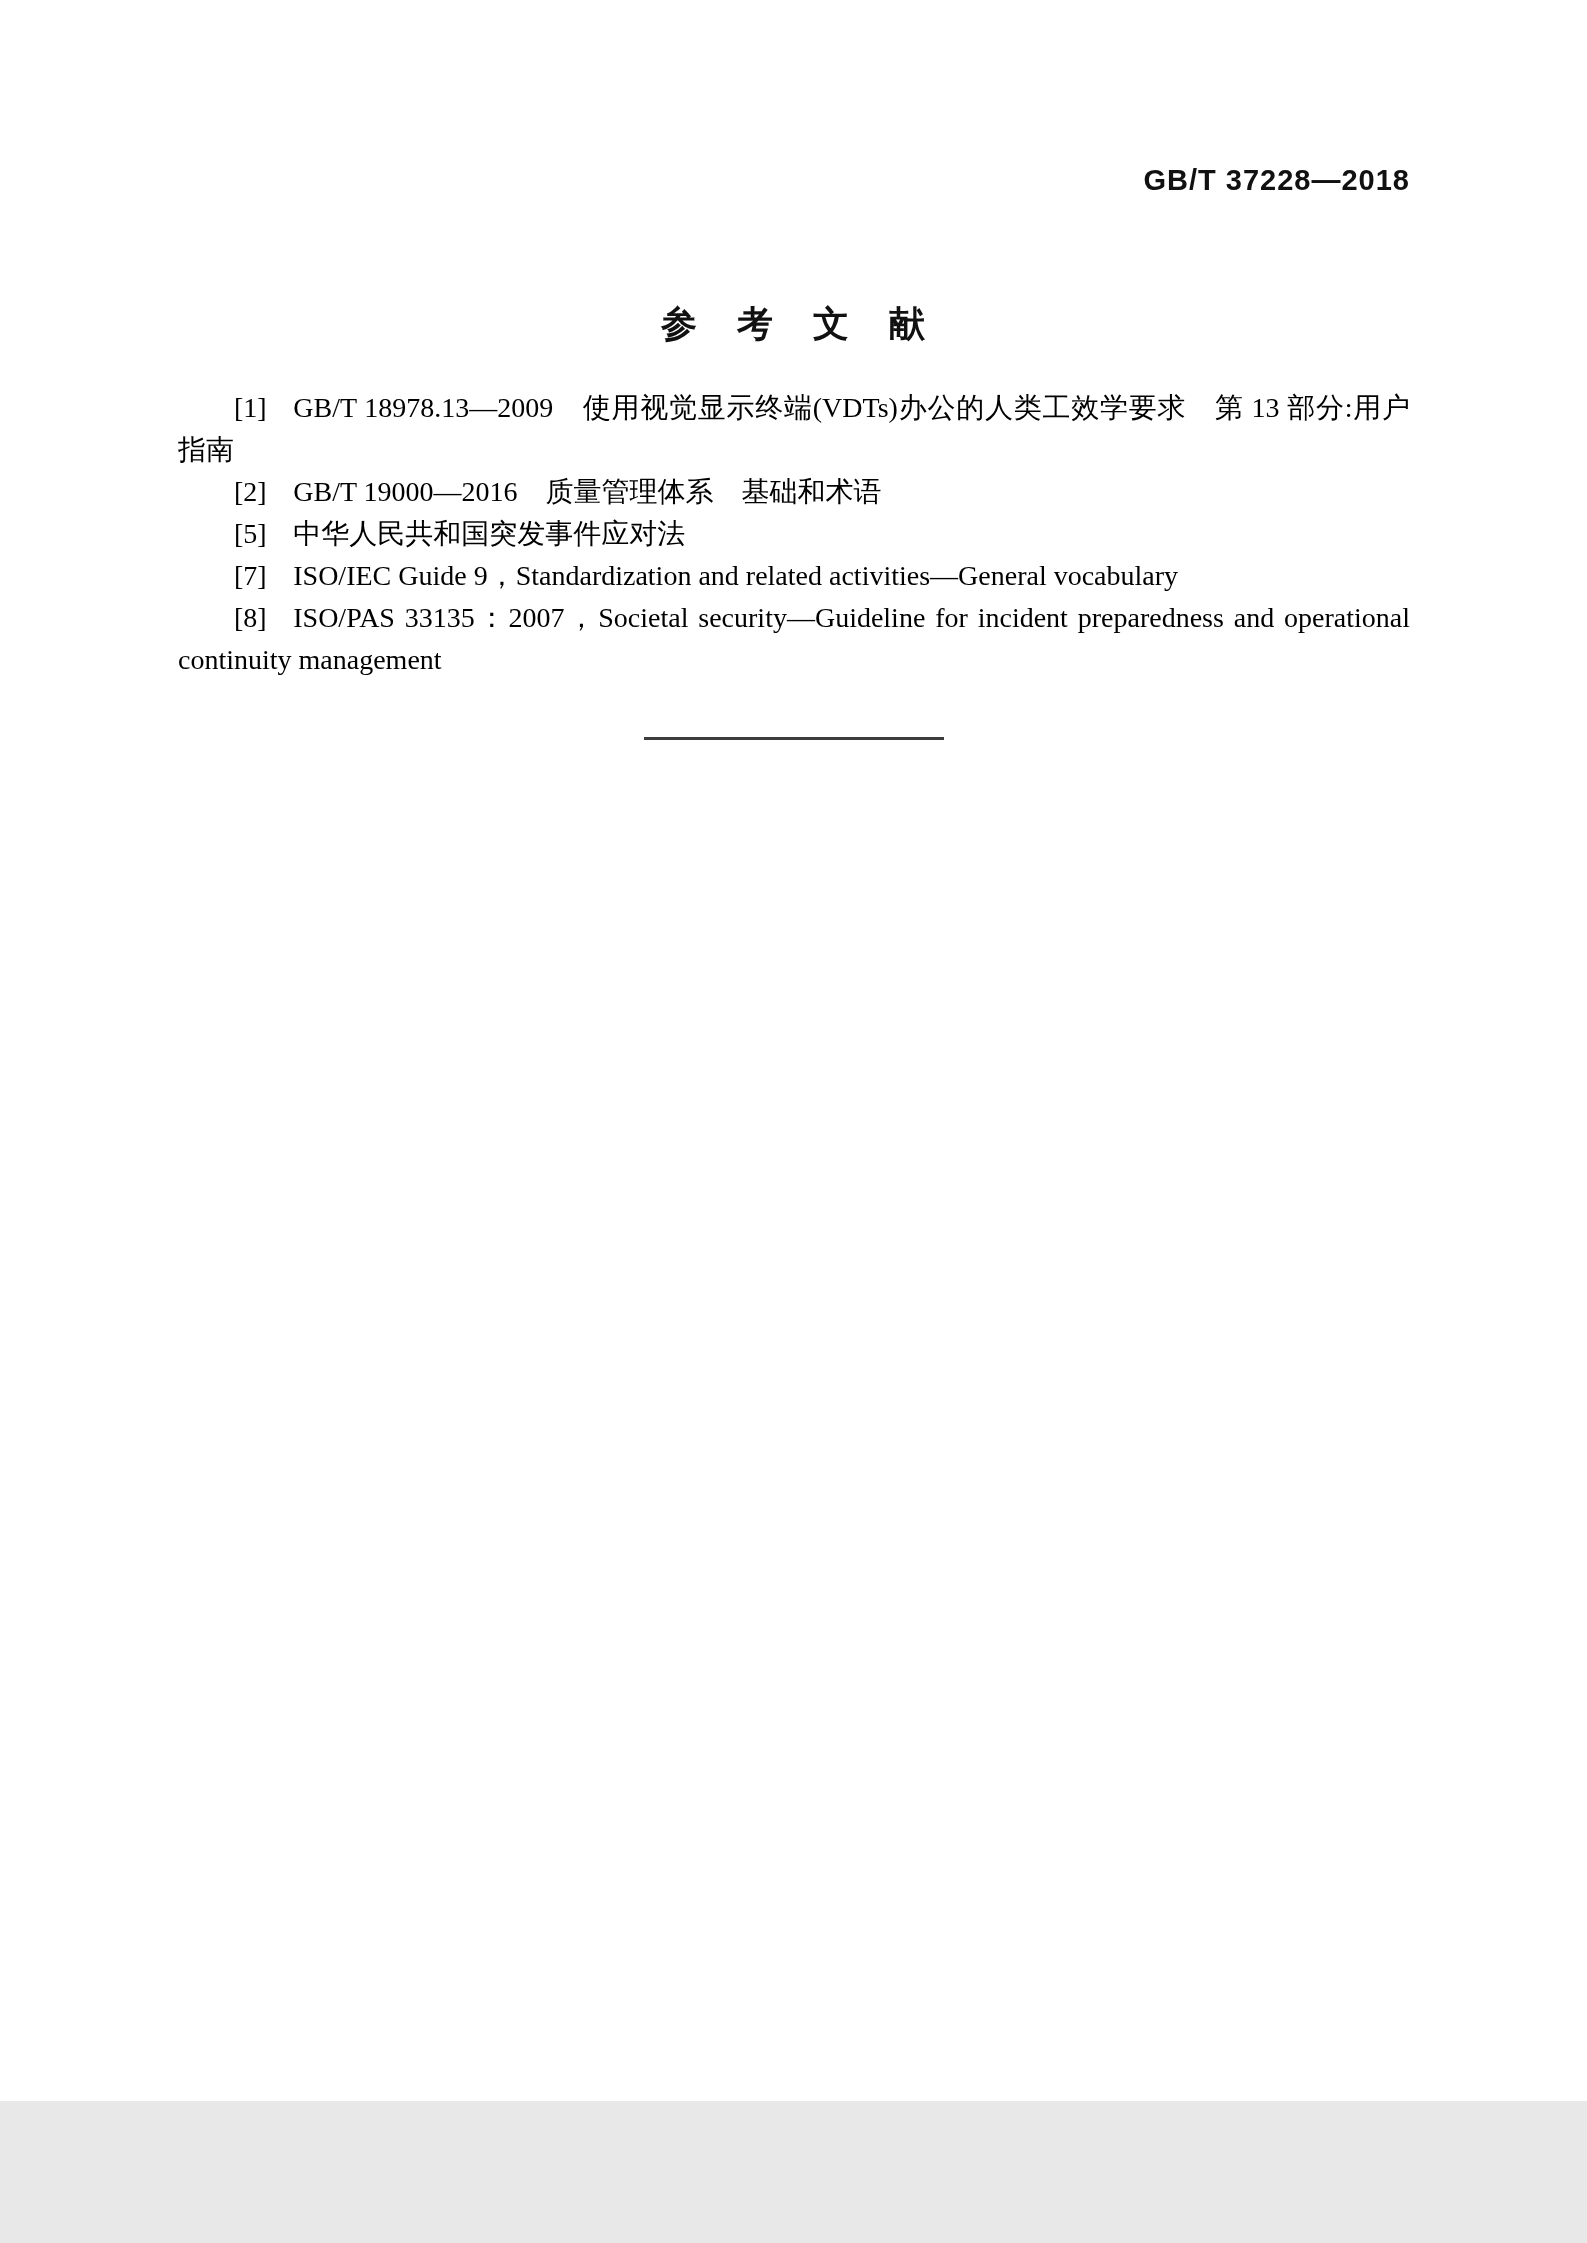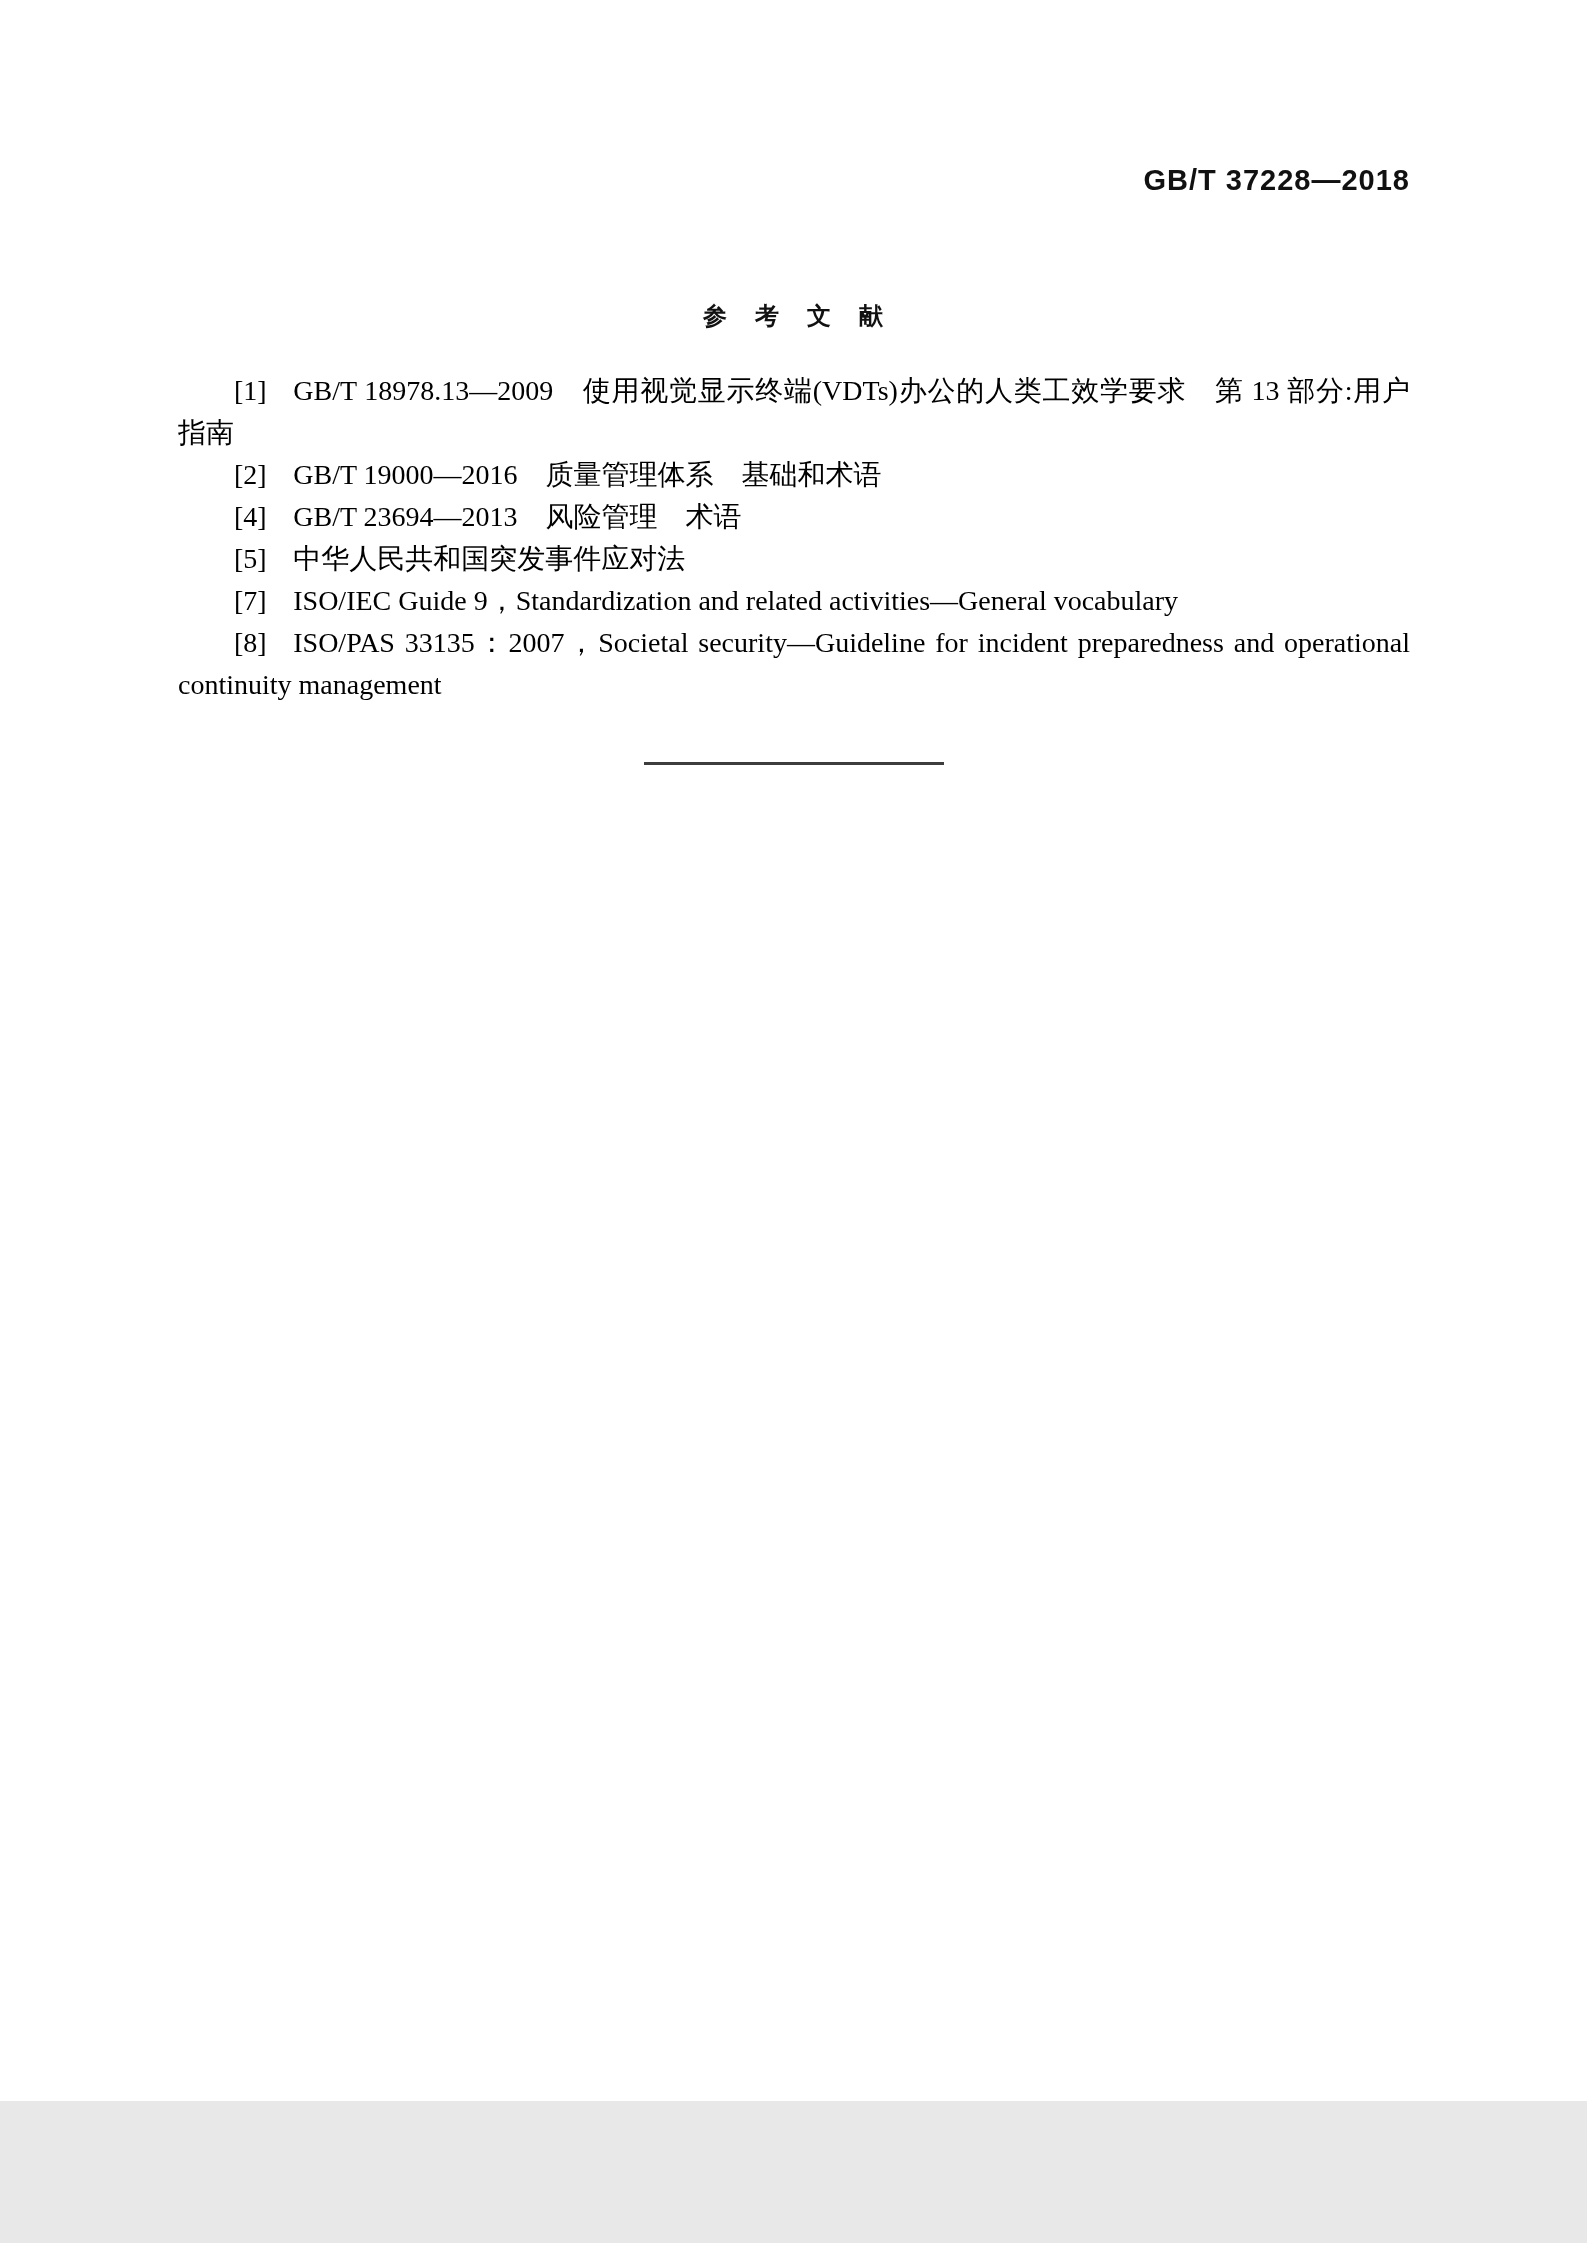--- a/index.html
+++ b/index.html
@@ -32,21 +32,21 @@
     position: absolute;
     left: 178px;
     top: 300px;
     width: 1232px;
   }
   .section-title {
     margin: 0;
     text-align: center;
     font-family: "Liberation Sans", "DejaVu Sans", sans-serif;
     font-weight: bold;
-    font-size: 24px;
+    font-size: 36px;
     color: #111;
     letter-spacing: 2px;
   }
   .refs {
     margin-top: 38px;
     font-size: 28px;
     line-height: 42px;
     text-align: justify;
     color: #000000;
   }
@@ -77,21 +77,20 @@
 
     <h1 class="section-title">参　考　文　献</h1>
 
     <div class="refs">
 
       <p class="ref"><span>[1]</span><span class="ref-gap"></span><span>GB/T 18978.13—2009　使用视觉显示终端(VDTs)办公的人类工效学要求　第 13 部分:用户指南</span></p>
 
       <p class="ref"><span>[2]</span><span class="ref-gap"></span><span>GB/T 19000—2016　质量管理体系　基础和术语</span></p>
 
 
-      <p class="ref"><span>[4]</span><span class="ref-gap"></span><span>GB/T 23694—2013　风险管理　术语</span></p>
 
       <p class="ref"><span>[5]</span><span class="ref-gap"></span><span>中华人民共和国突发事件应对法</span></p>
 
 
       <p class="ref"><span>[7]</span><span class="ref-gap"></span><span>ISO/IEC Guide 9，Standardization and related activities—General vocabulary</span></p>
 
       <p class="ref"><span>[8]</span><span class="ref-gap"></span><span>ISO/PAS 33135：2007，Societal security—Guideline for incident preparedness and operational continuity management</span></p>
 
 
     </div>

